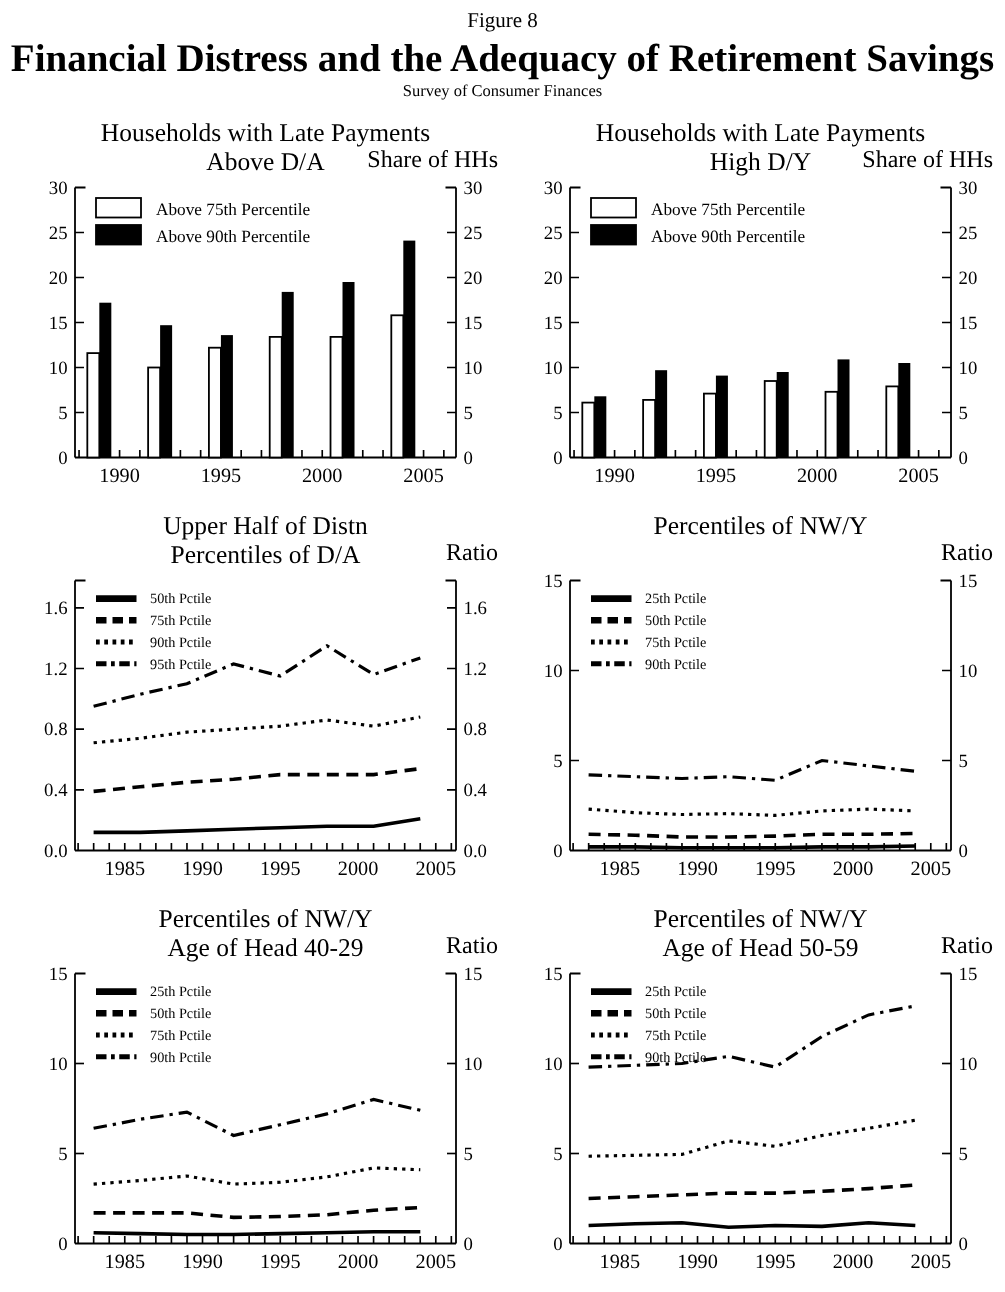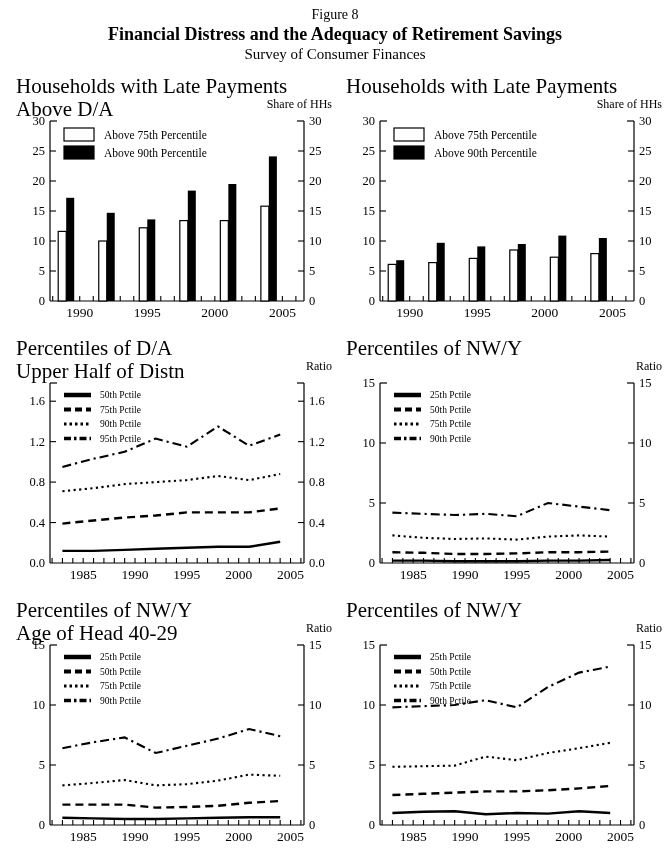--- a/index.html
+++ b/index.html
@@ -1,25 +1,25 @@
 <!DOCTYPE html>
 <html><head>
 <meta charset="utf-8">
 <style>
   html,body{margin:0;padding:0;background:#ffffff;}
   body{width:670px;height:861px;overflow:hidden;font-family:"Liberation Serif",serif;color:#000;}
   .page{width:670px;height:861px;position:relative;}
   .fig-label{padding-top:7px;text-align:center;font-size:14px;}
-  .main-title{margin:1px 0 0 0;text-align:center;font-size:18px;font-weight:bold;line-height:1.15;}
-  .subtitle{text-align:center;font-size:15px;margin-top:1px;}
+  .main-title{margin:1px 0 0 0;text-align:center;font-size:26px;font-weight:bold;line-height:1.15;}
+  .subtitle{text-align:center;font-size:11px;margin-top:1px;}
   .grid{display:grid;grid-template-columns:330px 330px;row-gap:8px;padding-left:16px;margin-top:12px;}
   .chart{width:322px;}
   .chart-head{position:relative;height:38px;}
-  .chart-title{font-size:21px;line-height:1.13;}
-  .unit-label{position:absolute;right:6px;bottom:1px;font-size:12px;}
+  .chart-title{font-size:17px;line-height:1.13;text-align:center;}
+  .unit-label{position:absolute;right:6px;bottom:1px;font-size:16px;}
   svg.plot{display:block;}
   svg text{font-family:"Liberation Serif",serif;fill:#000;}
 </style>
 </head>
 <body>
 
 <div class="page">
   <div class="fig-label">Figure 8</div>
   <h1 class="main-title">Financial Distress and the Adequacy of Retirement Savings</h1>
   <div class="subtitle">Survey of Consumer Finances</div>
@@ -103,20 +103,21 @@
           <text x="88" y="26" text-anchor="start" font-size="11.5">Above 75th Percentile</text>
           <rect x="48" y="33" width="30" height="13" fill="#000000" stroke="#000000" stroke-width="1.2"></rect>
           <text x="88" y="44" text-anchor="start" font-size="11.5">Above 90th Percentile</text>
         </svg>
     </div>
 
     <div class="chart">
       <div class="chart-head">
         <div class="chart-title">
           <div>Households with Late Payments</div>
+          <div>High D/Y</div>
         </div>
         <div class="unit-label">Share of HHs</div>
       </div>
       <svg class="plot" viewBox="0 0 322 216" width="322" height="216">
           <line x1="34" y1="8" x2="34" y2="188" stroke="#000000" stroke-width="1.2"></line>
           <line x1="288" y1="8" x2="288" y2="188" stroke="#000000" stroke-width="1.2"></line>
           <line x1="34" y1="188" x2="288" y2="188" stroke="#000000" stroke-width="1.2"></line>
           <line x1="34" y1="8" x2="41" y2="8" stroke="#000000" stroke-width="1.2"></line>
           <line x1="281" y1="8" x2="288" y2="8" stroke="#000000" stroke-width="1.2"></line>
           <text x="29" y="192.2" text-anchor="end" font-size="12.5">0</text>
@@ -181,22 +182,22 @@
           <rect x="48" y="15" width="30" height="13" fill="#fff" stroke="#000000" stroke-width="1.2"></rect>
           <text x="88" y="26" text-anchor="start" font-size="11.5">Above 75th Percentile</text>
           <rect x="48" y="33" width="30" height="13" fill="#000000" stroke="#000000" stroke-width="1.2"></rect>
           <text x="88" y="44" text-anchor="start" font-size="11.5">Above 90th Percentile</text>
         </svg>
     </div>
 
     <div class="chart">
       <div class="chart-head">
         <div class="chart-title">
+          <div>Upper Half of Distn</div>
           <div>Percentiles of D/A</div>
-          <div>Upper Half of Distn</div>
         </div>
         <div class="unit-label">Ratio</div>
       </div>
       <svg class="plot" viewBox="0 0 322 216" width="322" height="216">
           <line x1="34" y1="8" x2="34" y2="188" stroke="#000000" stroke-width="1.2"></line>
           <line x1="288" y1="8" x2="288" y2="188" stroke="#000000" stroke-width="1.2"></line>
           <line x1="34" y1="188" x2="288" y2="188" stroke="#000000" stroke-width="1.2"></line>
           <line x1="34" y1="8" x2="41" y2="8" stroke="#000000" stroke-width="1.2"></line>
           <line x1="281" y1="8" x2="288" y2="8" stroke="#000000" stroke-width="1.2"></line>
           <text x="29" y="192.2" text-anchor="end" font-size="12.5">0.0</text>
@@ -400,20 +401,21 @@
           <text x="84" y="52.2" text-anchor="start" font-size="9.5">75th Pctile</text>
           <line x1="48" y1="63.5" x2="75" y2="63.5" stroke="#000000" stroke-width="3.4" stroke-dasharray="7,3,2.5,3"></line>
           <text x="84" y="66.7" text-anchor="start" font-size="9.5">90th Pctile</text>
         </svg>
     </div>
 
     <div class="chart">
       <div class="chart-head">
         <div class="chart-title">
           <div>Percentiles of NW/Y</div>
+          <div>Age of Head 50-59</div>
         </div>
         <div class="unit-label">Ratio</div>
       </div>
       <svg class="plot" viewBox="0 0 322 216" width="322" height="216">
           <line x1="34" y1="8" x2="34" y2="188" stroke="#000000" stroke-width="1.2"></line>
           <line x1="288" y1="8" x2="288" y2="188" stroke="#000000" stroke-width="1.2"></line>
           <line x1="34" y1="188" x2="288" y2="188" stroke="#000000" stroke-width="1.2"></line>
           <line x1="34" y1="8" x2="41" y2="8" stroke="#000000" stroke-width="1.2"></line>
           <line x1="281" y1="8" x2="288" y2="8" stroke="#000000" stroke-width="1.2"></line>
           <text x="29" y="192.2" text-anchor="end" font-size="12.5">0</text>

